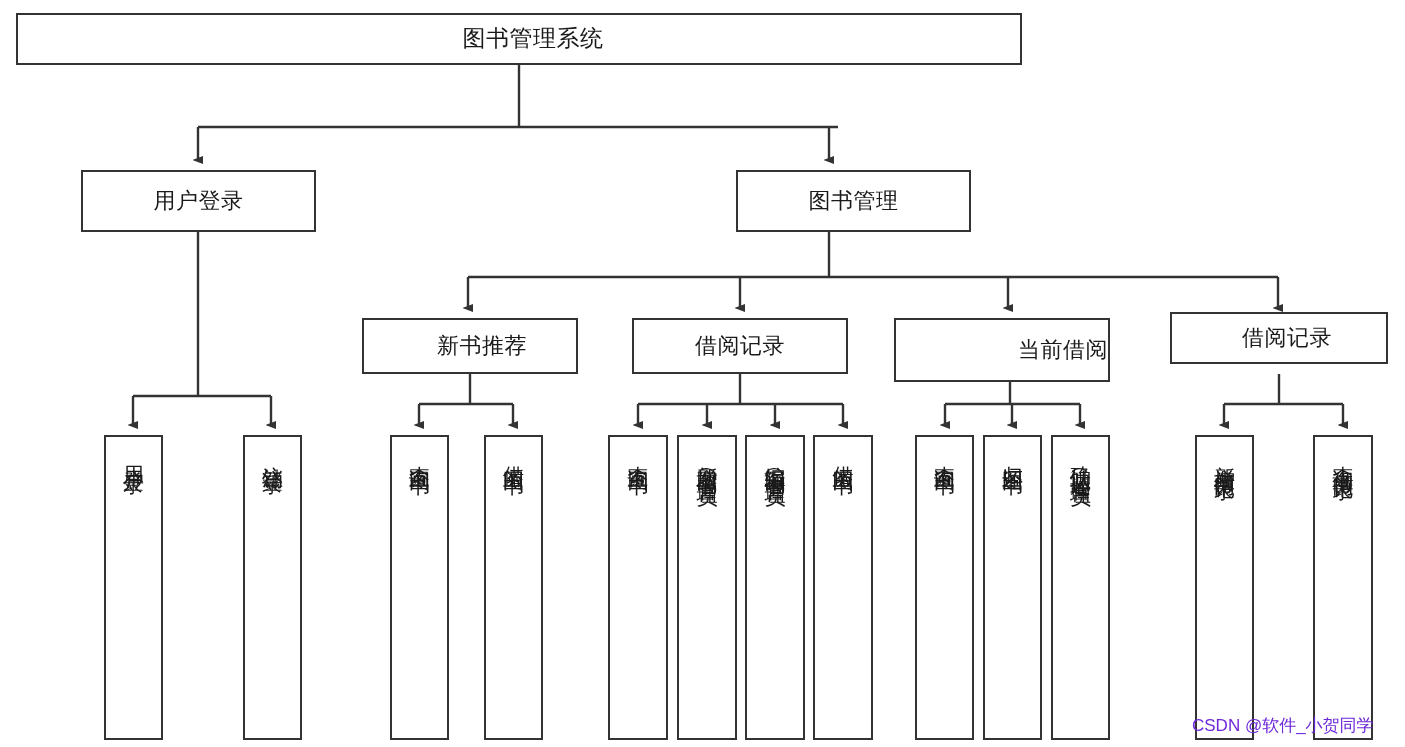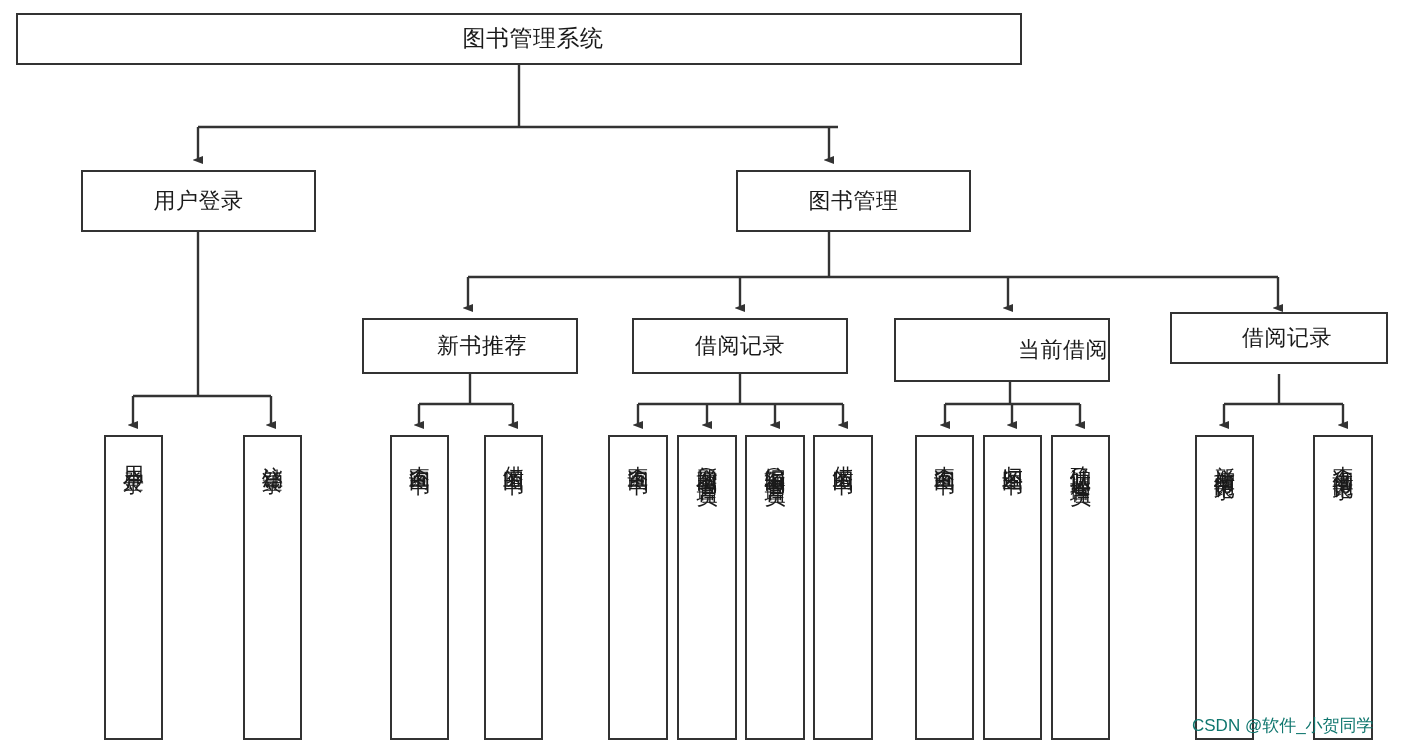--- a/index.html
+++ b/index.html
@@ -57,21 +57,21 @@
     font-size: 21px;
     letter-spacing: 3px;
     line-height: 1.05;
   }
   .node.root .label { font-size: 23px; }
   .watermark {
     position: absolute;
     left: 1192px;
     top: 714px;
     font-size: 17px;
-    color: #0f766e;
+    color: #6d28d9;
     white-space: nowrap;
     z-index: 5;
     font-family: "Liberation Sans", "DejaVu Sans", sans-serif;
   }
 </style>
 </head>
 <body>
 
 <div id="canvas">
 

